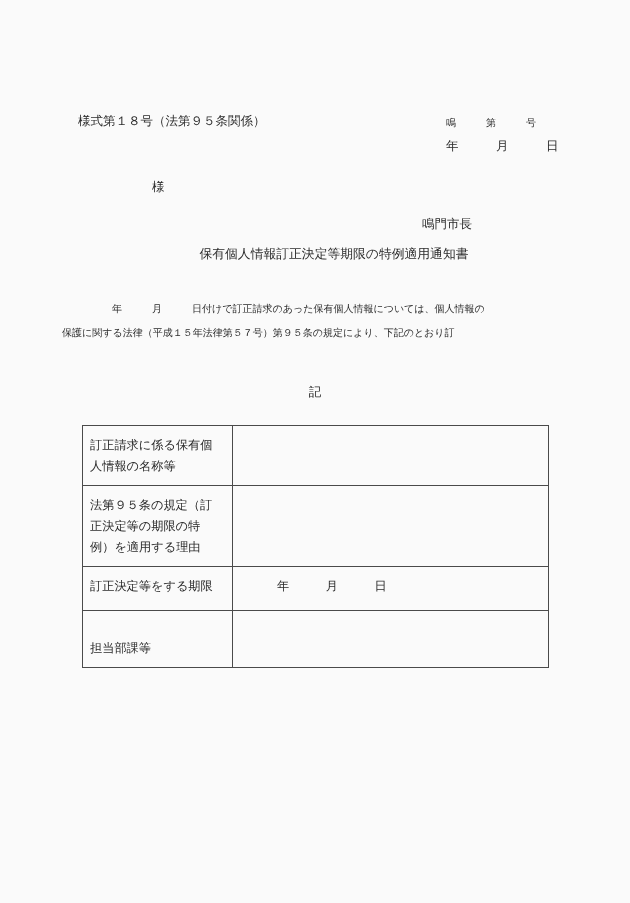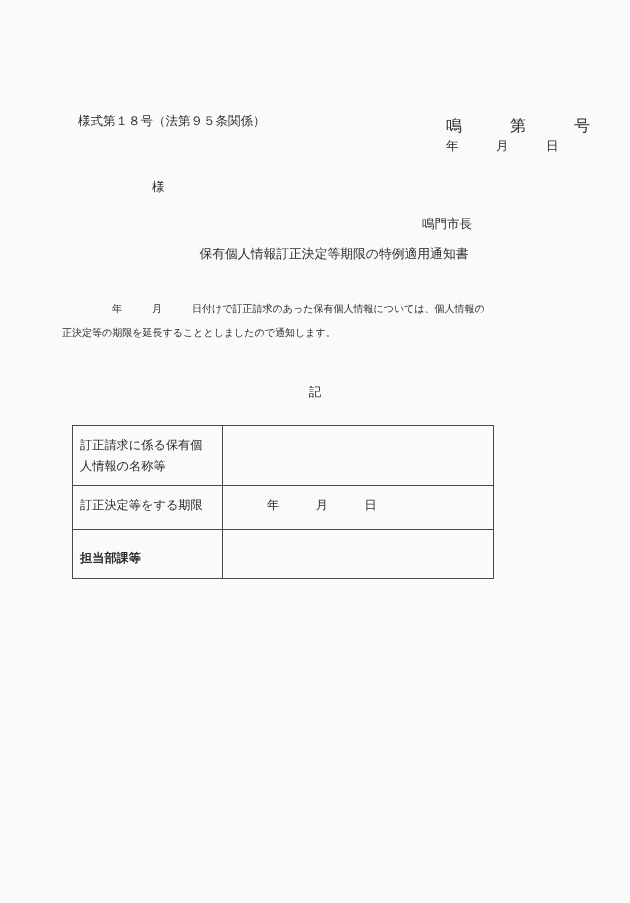--- a/index.html
+++ b/index.html
@@ -30,21 +30,21 @@
 
   
   .form-no {
     left: 78px;
     top: 115px;
     font-size: 12.5px;
   }
   .doc-number {
     left: 446px;
     top: 118px;
-    font-size: 16px;
+    font-size: 10px;
   }
   .doc-date {
     left: 446px;
     top: 140px;
     font-size: 12.5px;
   }
 
   
   .addressee {
     left: 152px;
@@ -91,23 +91,23 @@
     right: 0;
     top: 386px;
     width: 630px;
     text-align: center;
     font-size: 12.5px;
   }
 
   
   .form-table {
     position: absolute;
-    left: 72px;
+    left: 82px;
     top: 425px;
-    width: 422px;
+    width: 467px;
     border-collapse: collapse;
     table-layout: fixed;
   }
   .form-table td {
     border: 1px solid #4a4a4a;
     font-size: 12.2px;
     vertical-align: top;
     padding: 0;
   }
   .form-table td.label {
@@ -125,56 +125,66 @@
   }
   .value-text {
     display: block;
     white-space: pre;
     padding-left: 34px;
   }
   .row-r1 { height: 57px; }
   .row-r2 { height: 66px; }
   .row-r3 { height: 44px; }
   .row-r4 { height: 49px; }
-  .row-r4 td.label { padding-top: 18px; font-weight: bold; }
+  .row-r4 td.label { padding-top: 27px; }
 </style>
 </head>
 <body>
 
 <div class="page">
 
   <div class="t form-no">様式第１８号（法第９５条関係）</div>
 
   <div class="t doc-number">鳴　　　第　　　号</div>
   <div class="t doc-date">年　　　月　　　日</div>
 
   <div class="t addressee">様</div>
 
   <div class="t issuer">鳴門市長</div>
 
   <div class="t doc-title">保有個人情報訂正決定等期限の特例適用通知書</div>
 
   <div class="body-block">
     <div class="body-line first">　　　　　年　　　月　　　日付けで訂正請求のあった保有個人情報については、個人情報の</div>
-    <div class="body-line">正決定等の期限を延長することとしましたので通知します。</div>
+    <div class="body-line">保護に関する法律（平成１５年法律第５７号）第９５条の規定により、下記のとおり訂</div>
   </div>
 
   <div class="t ki">記</div>
 
   <table class="form-table">
     <tbody>
       <tr class="row-r1">
         <td class="label">
           <span class="label-text">訂正請求に係る保有個
 人情報の名称等</span>
         </td>
         <td class="value">
           <span class="value-text"></span>
         </td>
       </tr>
+      <tr class="row-r2">
+        <td class="label">
+          <span class="label-text">法第９５条の規定（訂
+正決定等の期限の特
+例）を適用する理由</span>
+        </td>
+        <td class="value">
+          <span class="value-text"></span>
+        </td>
+      </tr>
       <tr class="row-r3">
         <td class="label">
           <span class="label-text">訂正決定等をする期限</span>
         </td>
         <td class="value">
           <span class="value-text">年　　　月　　　日</span>
         </td>
       </tr>
       <tr class="row-r4">
         <td class="label">

